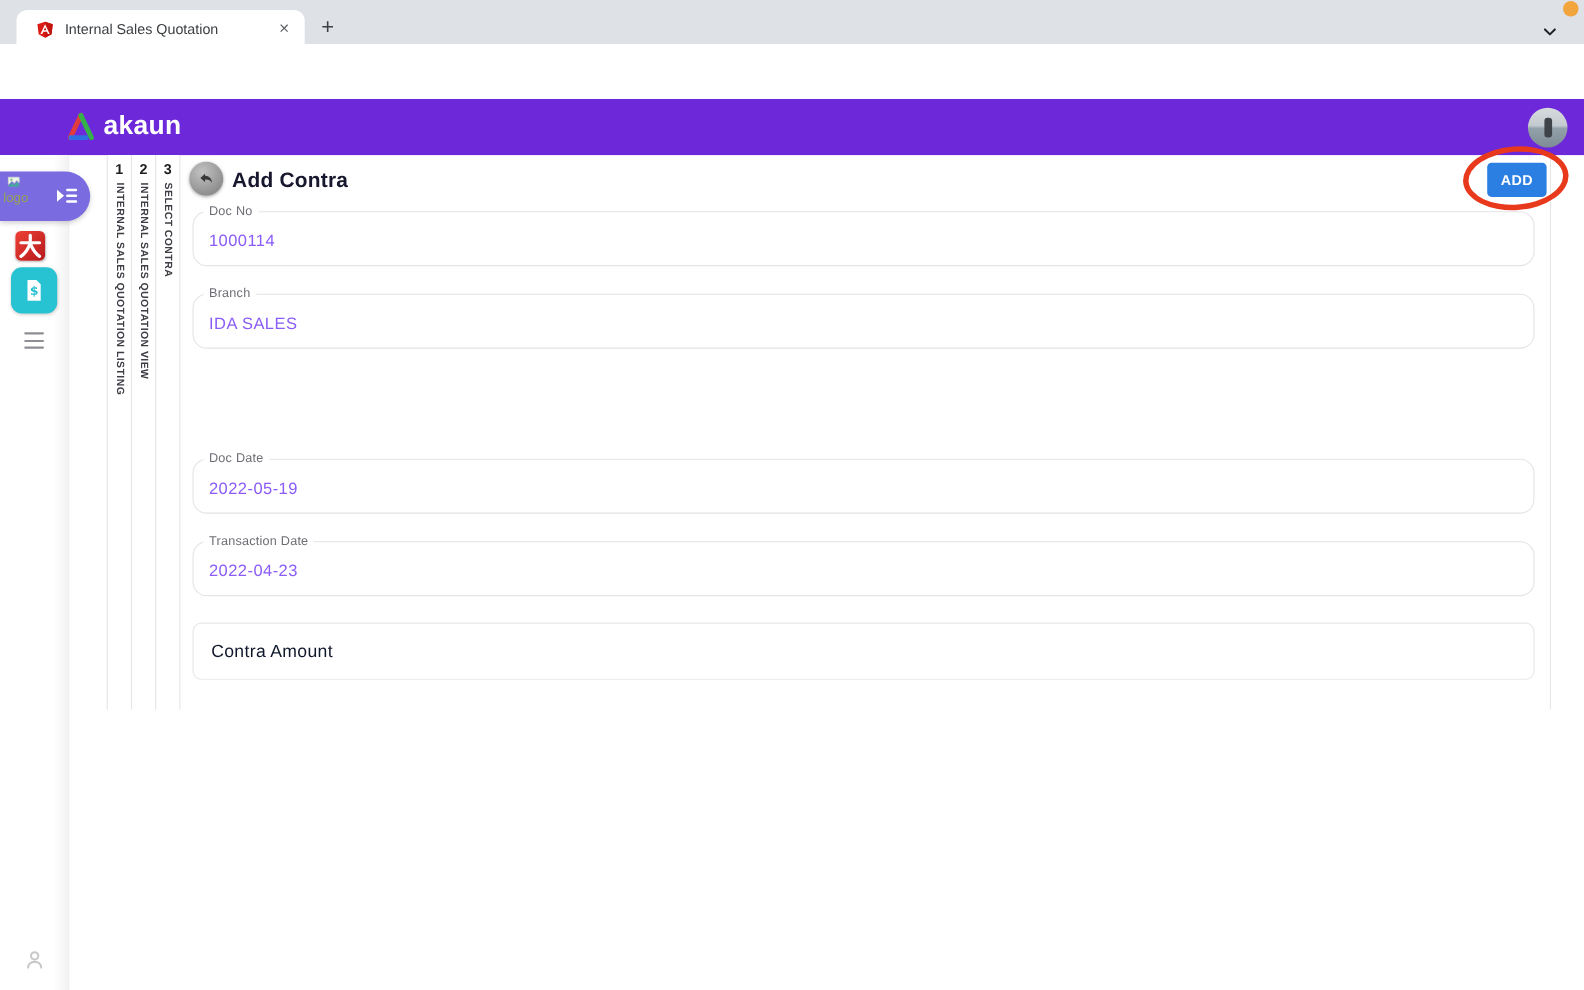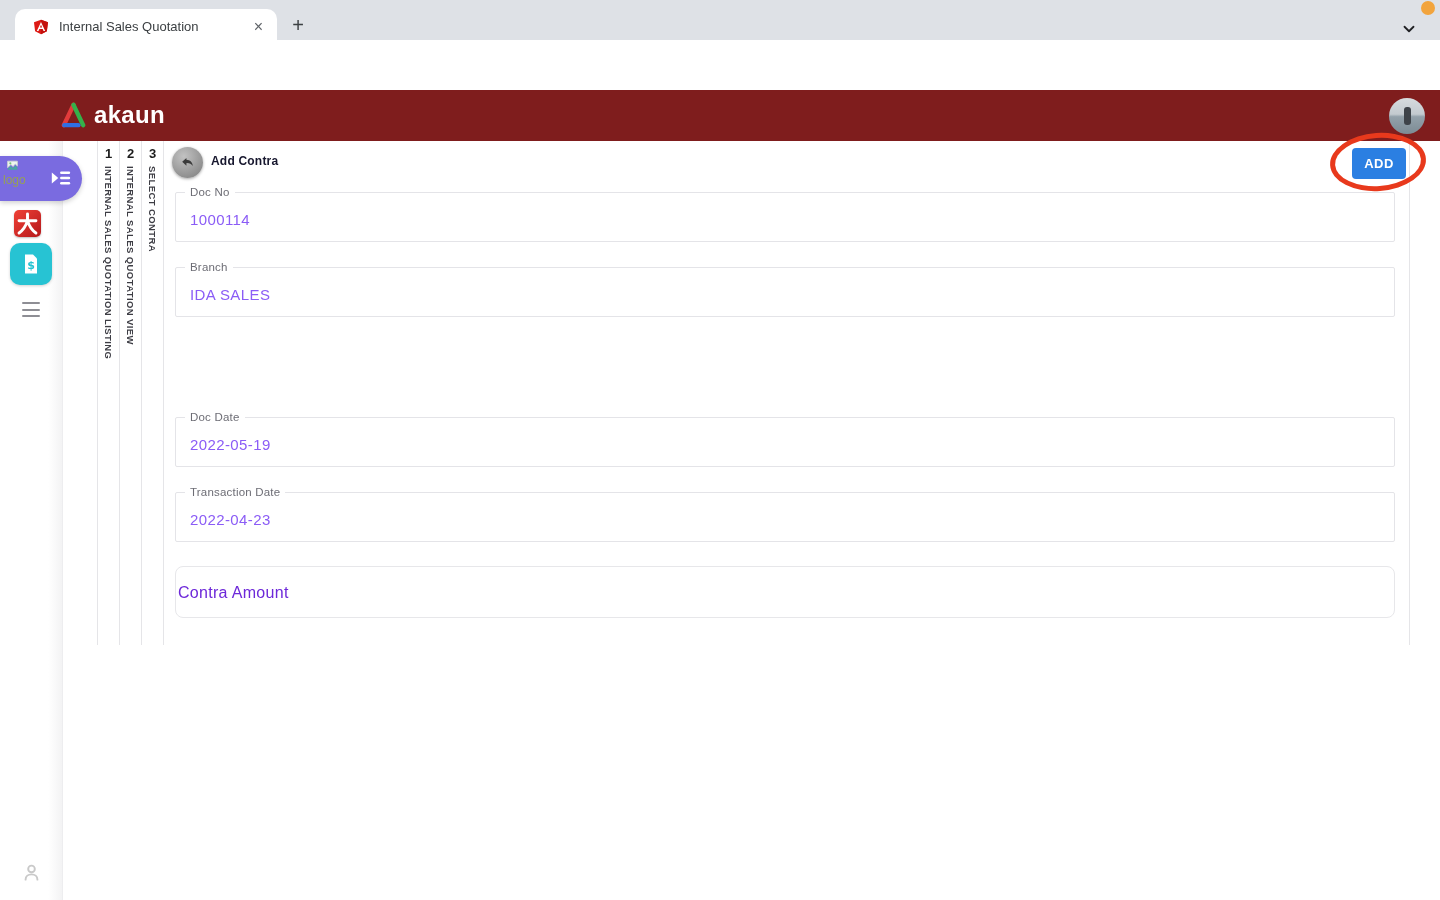--- a/index.html
+++ b/index.html
@@ -27,21 +27,21 @@
   .lock { width:15px; height:15px; margin-left:16px; flex:none; }
   .url-text { margin-left:10px; font-size:15px; color:#202124; letter-spacing:0.1px; white-space:nowrap; flex:1; }
   .urlicon { width:20px; height:20px; flex:none; margin-right:17px; }
   .toolicon { position:absolute; top:58px; width:19px; height:19px; }
   .profile-badge { position:absolute; left:1366px; top:54px; width:27px; height:27px; border-radius:50%;
                    background:#1b5bbf; color:#fff; font-size:13px; font-weight:bold; text-align:center; line-height:27px; }
   .dots { position:absolute; left:1413px; top:58px; width:4px; height:20px; display:flex; flex-direction:column; justify-content:space-between; }
   .dots i { width:3.5px; height:3.5px; border-radius:50%; background:#5f6368; }
 
   
-  .appheader { position:absolute; left:0; top:90px; width:1440px; height:51px; background:#7f1d1d; }
+  .appheader { position:absolute; left:0; top:90px; width:1440px; height:51px; background:#6d28d9; }
   .brand { position:absolute; left:60px; top:11px; display:flex; align-items:center; }
   .brand-tri { width:27px; height:27px; }
   .brand-name { margin-left:7px; color:#fff; font-size:24px; font-weight:800; letter-spacing:0.3px; }
   .hdr-avatar { position:absolute; left:1389px; top:8px; width:36px; height:36px; border-radius:50%;
                 background:linear-gradient(180deg,#d7dbde 0%,#c3cacf 45%,#93a1aa 52%,#7c8b94 100%); overflow:hidden; }
   .hdr-avatar::after { content:""; position:absolute; left:15px; top:9px; width:7px; height:18px;
                 background:#3e4349; border-radius:3px; }
 
   
   .sidebar { position:absolute; left:0; top:141px; width:63px; height:759px;
@@ -64,35 +64,35 @@
           display:flex; flex-direction:column; align-items:center; background:#fff; }
   .vline { position:absolute; top:141px; width:0; height:504px; border-left:1px solid #e5e5e8; }
   .step-num { margin-top:5px; font-size:13px; font-weight:bold; color:#1c1c1c; }
   .step-label { margin-top:5px; writing-mode:vertical-rl; font-size:9.5px; font-weight:bold;
                 letter-spacing:0.4px; color:#3d3d44; white-space:nowrap; }
 
   
   .back-circle { position:absolute; left:172px; top:147px; width:31px; height:31px; border-radius:50%;
                  background:radial-gradient(circle at 38% 30%,#c2c2c2,#8d8d8d 75%); box-shadow:0 1px 3px rgba(0,0,0,0.35);
                  display:flex; align-items:center; justify-content:center; }
-  .page-title { position:absolute; left:211px; top:154px; font-size:12px; font-weight:bold; color:#17172e; letter-spacing:0.2px; }
+  .page-title { position:absolute; left:211px; top:154px; font-size:19px; font-weight:bold; color:#17172e; letter-spacing:0.2px; }
   .add-btn { position:absolute; left:1352px; top:148px; width:54px; height:31px; background:#2b7fe2; border:none;
              border-radius:4px; color:#fff; font-size:13px; font-weight:bold; letter-spacing:0.4px; cursor:pointer;
              font-family:inherit; }
   .red-ellipse { position:absolute; left:1330px; top:133px; width:96px; height:58px; border:5.5px solid #e8391c;
                  border-radius:50%; transform:rotate(-4deg); pointer-events:none; }
 
   .field { position:absolute; left:175px; width:1220px; height:50px; border:1px solid #e4e4e8;
-           border-radius:2px; background:#fff; }
+           border-radius:13px; background:#fff; }
   .flabel { position:absolute; top:-7px; left:9px; background:#fff; padding:0 5px; font-size:11.5px;
             color:#6d6d75; letter-spacing:0.2px; }
   .fvalue { position:absolute; left:14px; top:18px; font-size:15px; color:#8b5cf6; letter-spacing:0.4px; }
   .contra { position:absolute; left:175px; top:566px; width:1220px; height:52px; border:1px solid #e7e7ea;
             border-radius:8px; background:#fff; }
-  .contra .ph { position:absolute; left:2px; top:17px; font-size:16px; color:#6d28d9; letter-spacing:0.3px; }
+  .contra .ph { position:absolute; left:16px; top:17px; font-size:16px; color:#0f172a; letter-spacing:0.3px; }
 </style>
 </head>
 <body>
 
 <div class="screen">
 
   <div class="tabstrip">
     <div class="tab">
       <svg class="tab-fav" viewBox="0 0 24 24">
         <polygon points="12,1 22.5,4.7 20.8,18.2 12,23 3.2,18.2 1.5,4.7" fill="#dd1b16"></polygon>

